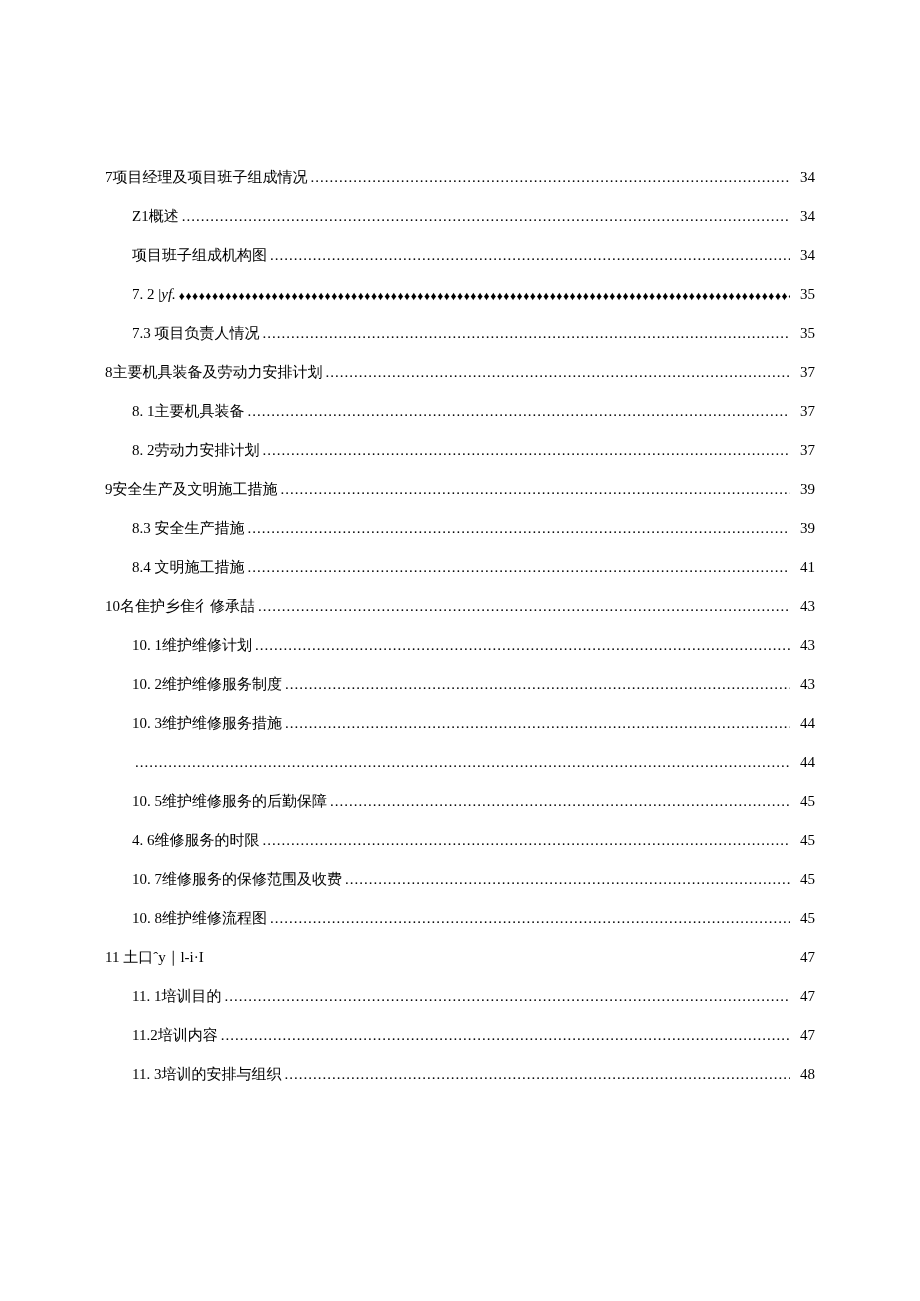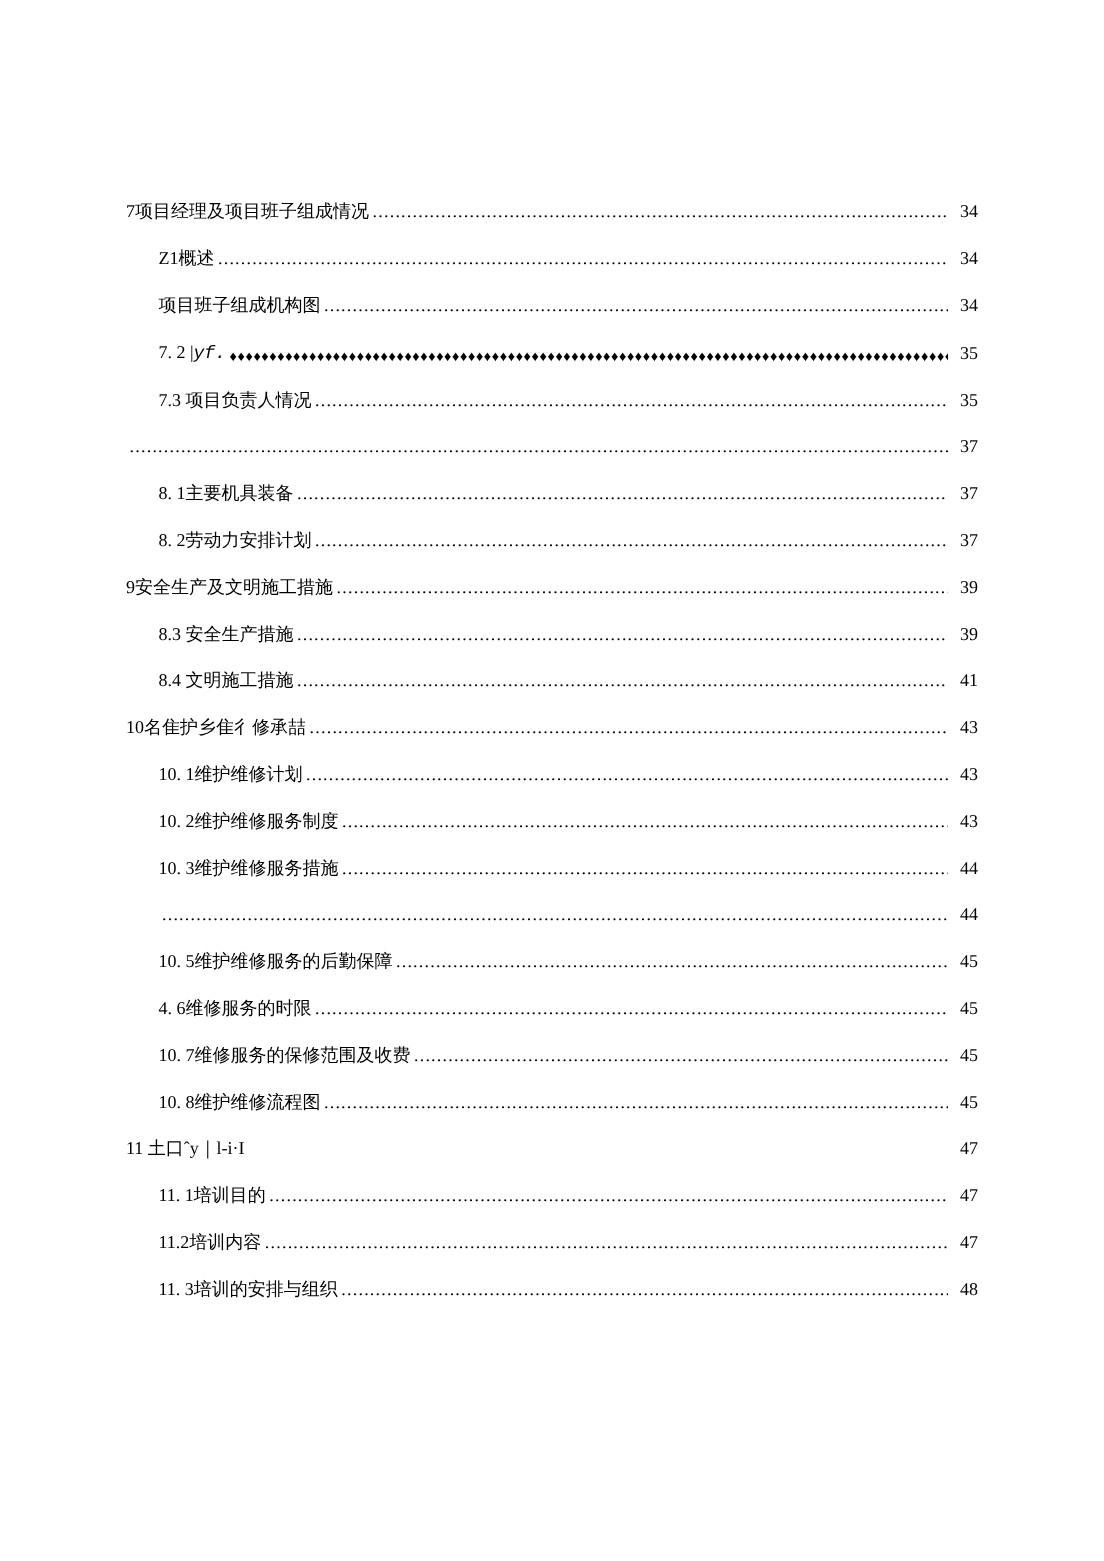--- a/index.html
+++ b/index.html
@@ -53,21 +53,21 @@
     .toc-nodots {
       flex: 1 1 auto;
     }
     .toc-page {
       flex-shrink: 0;
       min-width: 22px;
       text-align: right;
     }
     .italic {
       font-style: italic;
-      font-family: Liberation Mono, monospace;
+      font-family: Liberation Serif, serif;
     }
   </style>
 </head>
 <body>
 
 <div id="toc-container">
     <div class="toc-line level-1">
       <span class="toc-label">7项目经理及项目班子组成情况</span>
       <span class="toc-dots"></span>
       <span class="toc-page">34</span>
@@ -86,20 +86,21 @@
       <span class="toc-label">7. 2 |<span class="italic">yf.</span></span>
       <span class="toc-diamonds"></span>
       <span class="toc-page">35</span>
     </div>
     <div class="toc-line level-2">
       <span class="toc-label">7.3  项目负责人情况</span>
       <span class="toc-dots"></span>
       <span class="toc-page">35</span>
     </div>
     <div class="toc-line level-1">
+      <span class="toc-label">8主要机具装备及劳动力安排计划</span>
       <span class="toc-dots"></span>
       <span class="toc-page">37</span>
     </div>
     <div class="toc-line level-2">
       <span class="toc-label">8. 1主要机具装备</span>
       <span class="toc-dots"></span>
       <span class="toc-page">37</span>
     </div>
     <div class="toc-line level-2">
       <span class="toc-label">8. 2劳动力安排计划</span>

